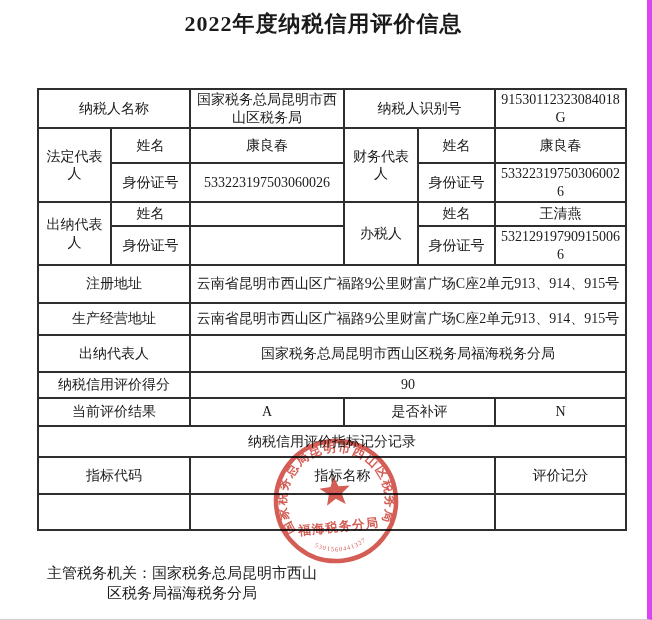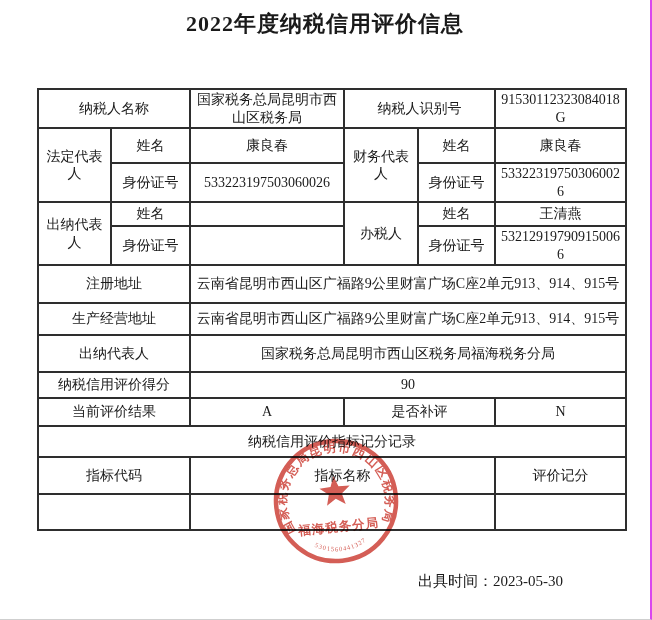--- a/index.html
+++ b/index.html
@@ -3,21 +3,21 @@
 <meta charset="utf-8">
 <style>
   * { margin: 0; padding: 0; box-sizing: border-box; }
   html, body { background: #fff; }
   body { font-family: "Liberation Serif", "DejaVu Serif", serif; color: #1a1a1a; }
   .page {
     position: relative;
     width: 652px;
     height: 620px;
     background: #ffffff;
-    border-right: 2px solid #d946ef;
+    border-right: 5px solid #d946ef;
     border-bottom: 1px solid #cfcfcf;
     overflow: hidden;
   }
   .doc-title {
     position: absolute;
     top: 9px; left: 0; right: 0;
     text-align: center;
     font-size: 22px;
     font-weight: 700;
     letter-spacing: 1px;
@@ -150,24 +150,25 @@
         <td>评价记分</td>
       </tr>
       <tr style="height:36px">
         <td colspan="2"></td>
         <td colspan="3"></td>
         <td></td>
       </tr>
     </tbody>
   </table>
 
+  <div class="footer-left">
+    <div>主管税务机关：国家税务总局昆明市西山</div>
+    <div>区税务局福海税务分局</div>
+  </div>
 
-  <div class="footer-right">
-    <span>出具时间：</span><span>2023-05-30</span>
-  </div>
 
   <svg class="seal" viewBox="-73 -73 146 146" aria-hidden="true">
     <circle class="ring" cx="0" cy="0" r="60"></circle>
     <path id="sealTopArc" d="M -46 20 A 50 50 0 1 1 46 20" fill="none"></path>
     <path id="sealBottomArc" d="M -37 34 A 50 50 0 0 0 37 34" fill="none"></path>
     <text class="arc-text">
       <textPath href="#sealTopArc" startOffset="50%" text-anchor="middle">国家税务总局昆明市西山区税务局</textPath>
     </text>
     <polygon class="star" transform="translate(0,-9)" points="0,-16 4,-5.5 15.2,-4.9 6.5,2.1 9.4,12.9 0,6.8 -9.4,12.9 -6.5,2.1 -15.2,-4.9 -4,-5.5"></polygon>
     <text class="center-text" x="0" y="30" text-anchor="middle">福海税务分局</text>

